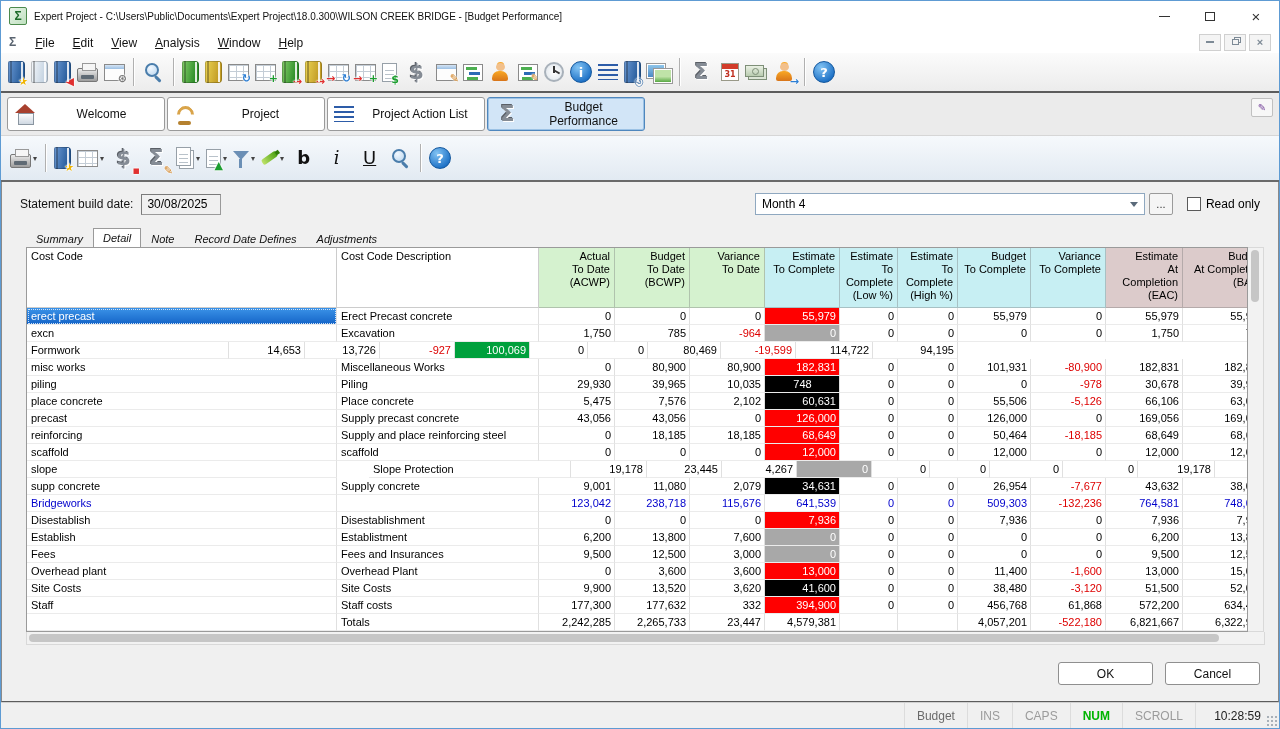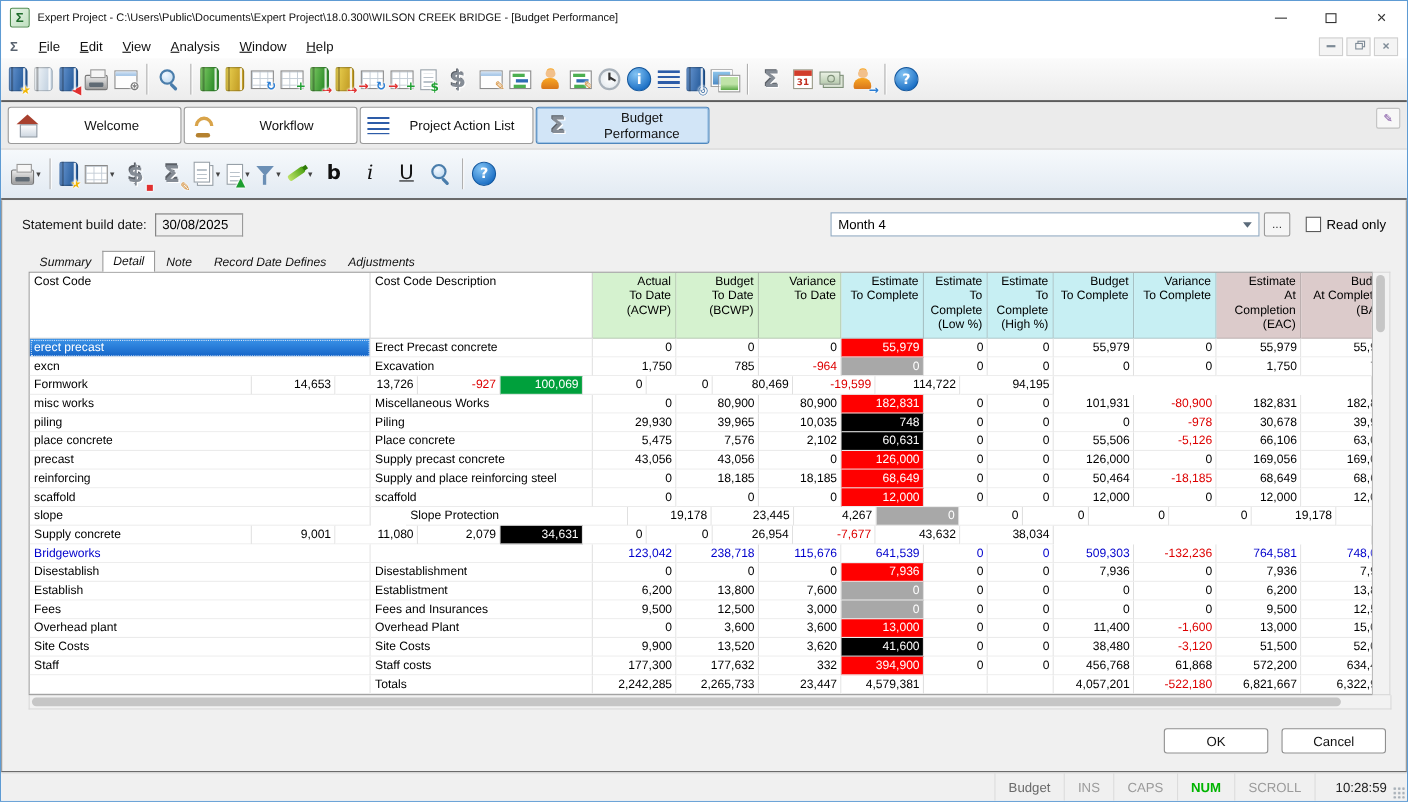--- a/index.html
+++ b/index.html
@@ -313,21 +313,21 @@
       </button>
     </div>
 
   <div class="vtabs" id="vtabs">
       <button class="vtab">
         <span class="tbi home"></span>
         <span class="lab">Welcome</span>
       </button>
       <button class="vtab">
         <span class="tbi robot"></span>
-        <span class="lab">Workflow</span>
+        <span class="lab">Project</span>
       </button>
       <button class="vtab">
         <span class="tbi list"></span>
         <span class="lab">Project Action List</span>
       </button>
       <button class="vtab active">
         <span class="tbi bigchar">Σ</span>
         <span class="lab">Budget Performance</span>
       </button>
       <span class="pinbtn">✎</span>
@@ -497,21 +497,21 @@
               <div class="td num neg" style="width: 75px;">-80,900</div>
               <div class="td num" style="width: 77px;">182,831</div>
               <div class="td num" style="width: 85px;">182,831</div>
             </div>
             <div class="tr">
               <div class="td" style="width: 310px;">piling</div>
               <div class="td" style="width: 202px;">Piling</div>
               <div class="td num" style="width: 76px;">29,930</div>
               <div class="td num" style="width: 75px;">39,965</div>
               <div class="td num" style="width: 75px;">10,035</div>
-              <div class="td num bg-black" style="width: 75px;">748</div>
+              <div class="td num bg-black" style="width: 75px; text-align: center;">748</div>
               <div class="td num" style="width: 58px;">0</div>
               <div class="td num" style="width: 60px;">0</div>
               <div class="td num" style="width: 73px;">0</div>
               <div class="td num neg" style="width: 75px;">-978</div>
               <div class="td num" style="width: 77px;">30,678</div>
               <div class="td num" style="width: 85px;">39,965</div>
             </div>
             <div class="tr">
               <div class="td" style="width: 310px;">place concrete</div>
               <div class="td" style="width: 202px;">Place concrete</div>
@@ -576,20 +576,21 @@
               <div class="td num" style="width: 75px;">4,267</div>
               <div class="td num bg-gray" style="width: 75px;">0</div>
               <div class="td num" style="width: 58px;">0</div>
               <div class="td num" style="width: 60px;">0</div>
               <div class="td num" style="width: 73px;">0</div>
               <div class="td num" style="width: 75px;">0</div>
               <div class="td num" style="width: 77px;">19,178</div>
               <div class="td num" style="width: 85px;">23,445</div>
             </div>
             <div class="tr">
+              <div class="td" style="width: 310px;">supp concrete</div>
               <div class="td" style="width: 202px;">Supply concrete</div>
               <div class="td num" style="width: 76px;">9,001</div>
               <div class="td num" style="width: 75px;">11,080</div>
               <div class="td num" style="width: 75px;">2,079</div>
               <div class="td num bg-black" style="width: 75px;">34,631</div>
               <div class="td num" style="width: 58px;">0</div>
               <div class="td num" style="width: 60px;">0</div>
               <div class="td num" style="width: 73px;">26,954</div>
               <div class="td num neg" style="width: 75px;">-7,677</div>
               <div class="td num" style="width: 77px;">43,632</div>

